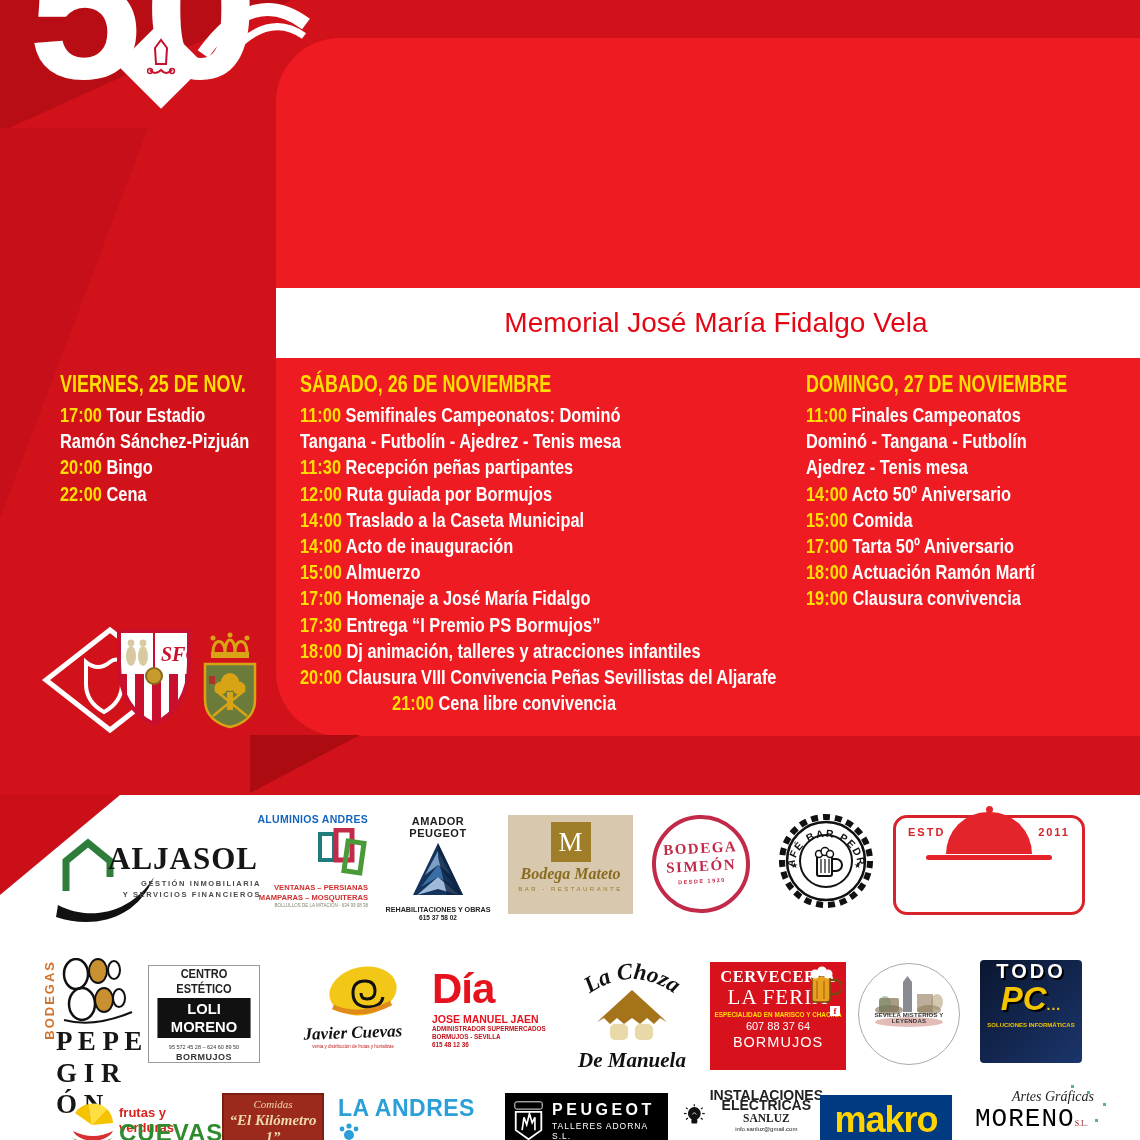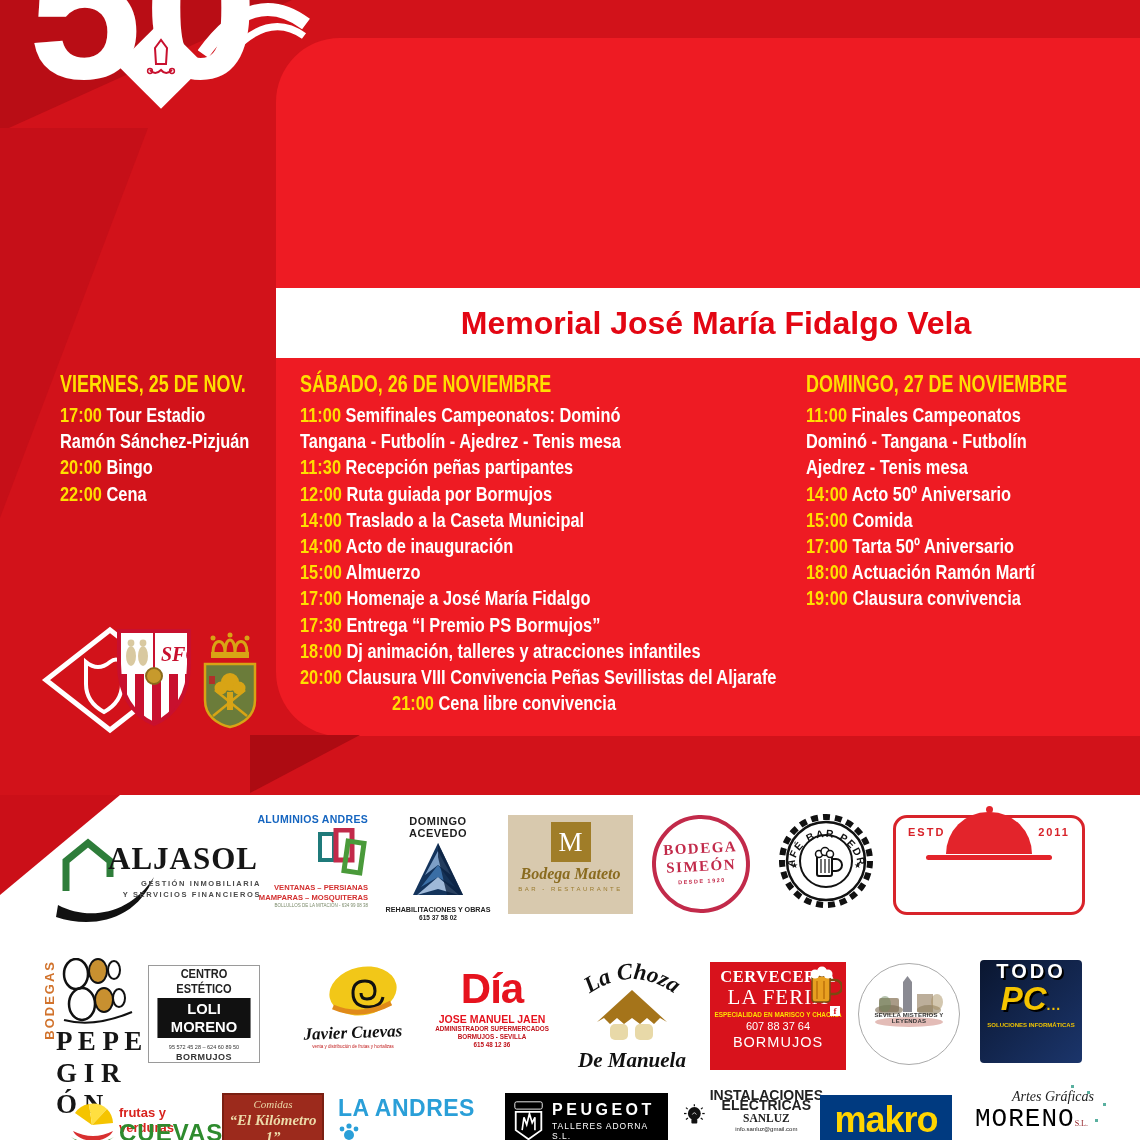--- a/index.html
+++ b/index.html
@@ -27,21 +27,21 @@
 
   
   #panel{left:276px;top:38px;width:880px;height:698px;background:var(--panel-red);
     border-radius:64px 0 0 64px;}
   .titles{position:absolute;right:56px;top:2px;text-align:right;}
   .t-white{font-size:54px;font-weight:bold;color:#fff;line-height:64px;letter-spacing:0;}
   .t-yellow{font-size:55px;font-weight:bold;color:var(--accent-yellow);line-height:63px;}
   .t-gap{height:18px;}
   .memorial{position:absolute;left:0;right:0;top:250px;height:70px;background:#fff;
     display:flex;align-items:center;justify-content:center;}
-  .memorial-text{font-size:32px;font-weight:bold;color:var(--memorial-red);}
+  .memorial-text{font-size:28px;font-weight:normal;color:var(--memorial-red);}
 
   
   .day{transform:scaleX(.78);transform-origin:0 0;}
   #col-viernes{left:60px;top:370px;width:330px;}
   #col-sabado{left:300px;top:370px;width:790px;}
   #col-domingo{left:806px;top:370px;width:450px;}
   .day-h{font-size:23px;font-weight:bold;color:var(--accent-yellow);line-height:28px;
     margin-bottom:4px;white-space:nowrap;}
   .sl{font-size:21px;font-weight:bold;color:#fff;line-height:26.2px;white-space:nowrap;}
   .sl .tm{color:var(--accent-yellow);}
@@ -101,21 +101,21 @@
   #sp-loli{left:148px;top:170px;width:110px;height:96px;border:1.5px solid #9a9a9a;text-align:center;}
   .loli-1{font-size:13.5px;color:#222;font-weight:bold;transform:scaleX(.82);}
   .loli-2{background:#111;color:#fff;font-size:15.5px;font-weight:bold;margin:2px 6px 0;
     padding:2px 0;transform:scaleX(.95);}
   .loli-ph{font-size:5.5px;color:#333;margin-top:6px;}
   .loli-city{font-size:9px;color:#333;font-weight:bold;margin-top:2px;letter-spacing:.5px;}
   #sp-javier{left:293px;top:168px;width:120px;text-align:center;}
   .jav-name{font-family:"Liberation Serif",serif;font-style:italic;font-weight:bold;
     font-size:17px;color:#111;transform:rotate(-2deg);}
   .jav-sub{font-size:4.5px;color:#c01818;margin-top:1px;}
-  #sp-dia{left:432px;top:172px;width:120px;text-align:center;}
+  #sp-dia{left:432px;top:172px;width:120px;text-align:left;}
   .dia-logo{font-size:42px;font-weight:900;color:#e6131e;letter-spacing:-1px;line-height:44px;}
   .dia-name{font-size:10.5px;font-weight:bold;color:#e6131e;margin-top:2px;}
   .dia-s{font-size:6.3px;font-weight:bold;color:#c0121a;line-height:8px;}
   #sp-lachoza{left:563px;top:165px;width:138px;height:120px;text-align:center;}
   .cho-bottom{position:absolute;left:0;right:0;top:88px;font-family:"Liberation Serif",serif;
     font-style:italic;font-weight:bold;font-size:21px;color:#111;}
   #sp-laferia{left:710px;top:167px;width:136px;height:102px;background:#d8121c;color:#fff;
     text-align:center;padding-top:6px;}
   .fer-1{font-family:"Liberation Serif",serif;font-weight:bold;font-size:16.5px;letter-spacing:.5px;line-height:18px;}
   .fer-2{font-family:"Liberation Serif",serif;font-size:21px;letter-spacing:1px;line-height:22px;}
@@ -296,21 +296,21 @@
         <rect x="4" y="6" width="14" height="26" fill="none" stroke="#1f7a7a" stroke-width="4"></rect>
         <rect x="20" y="2" width="16" height="30" fill="none" stroke="#c22a4a" stroke-width="5"></rect>
         <rect x="30" y="14" width="16" height="30" fill="none" stroke="#4a9a3a" stroke-width="5" transform="rotate(8 38 29)"></rect>
       </svg>
       <div class="alu-red">VENTANAS – PERSIANAS</div>
       <div class="alu-red">MAMPARAS – MOSQUITERAS</div>
       <div class="alu-tiny">BOLLULLOS DE LA MITACIÓN - 634 99 08 38</div>
     </div>
 
     <div id="sp-amador" class="sp">
-      <div class="ama-name">DOMINGO ACEVEDO</div>
+      <div class="ama-name">AMADOR PEUGEOT</div>
       <svg width="62" height="58" viewBox="0 0 62 58" style="margin:2px auto;">
         <polygon points="31,2 56,54 6,54" fill="#14345c"></polygon>
         <polygon points="31,10 18,34 31,24 44,34" fill="#7d9fc6"></polygon>
         <polygon points="31,24 14,46 31,36 48,46" fill="#3a6ea5"></polygon>
         <polygon points="31,36 10,54 31,48 52,54" fill="#9fb9d8"></polygon>
         <polygon points="31,2 56,54 40,54 31,16" fill="#0d2342" opacity=".8"></polygon>
       </svg>
       <div class="ama-l1">REHABILITACIONES Y OBRAS</div>
       <div class="ama-ph">615 37 58 02</div>
     </div>

